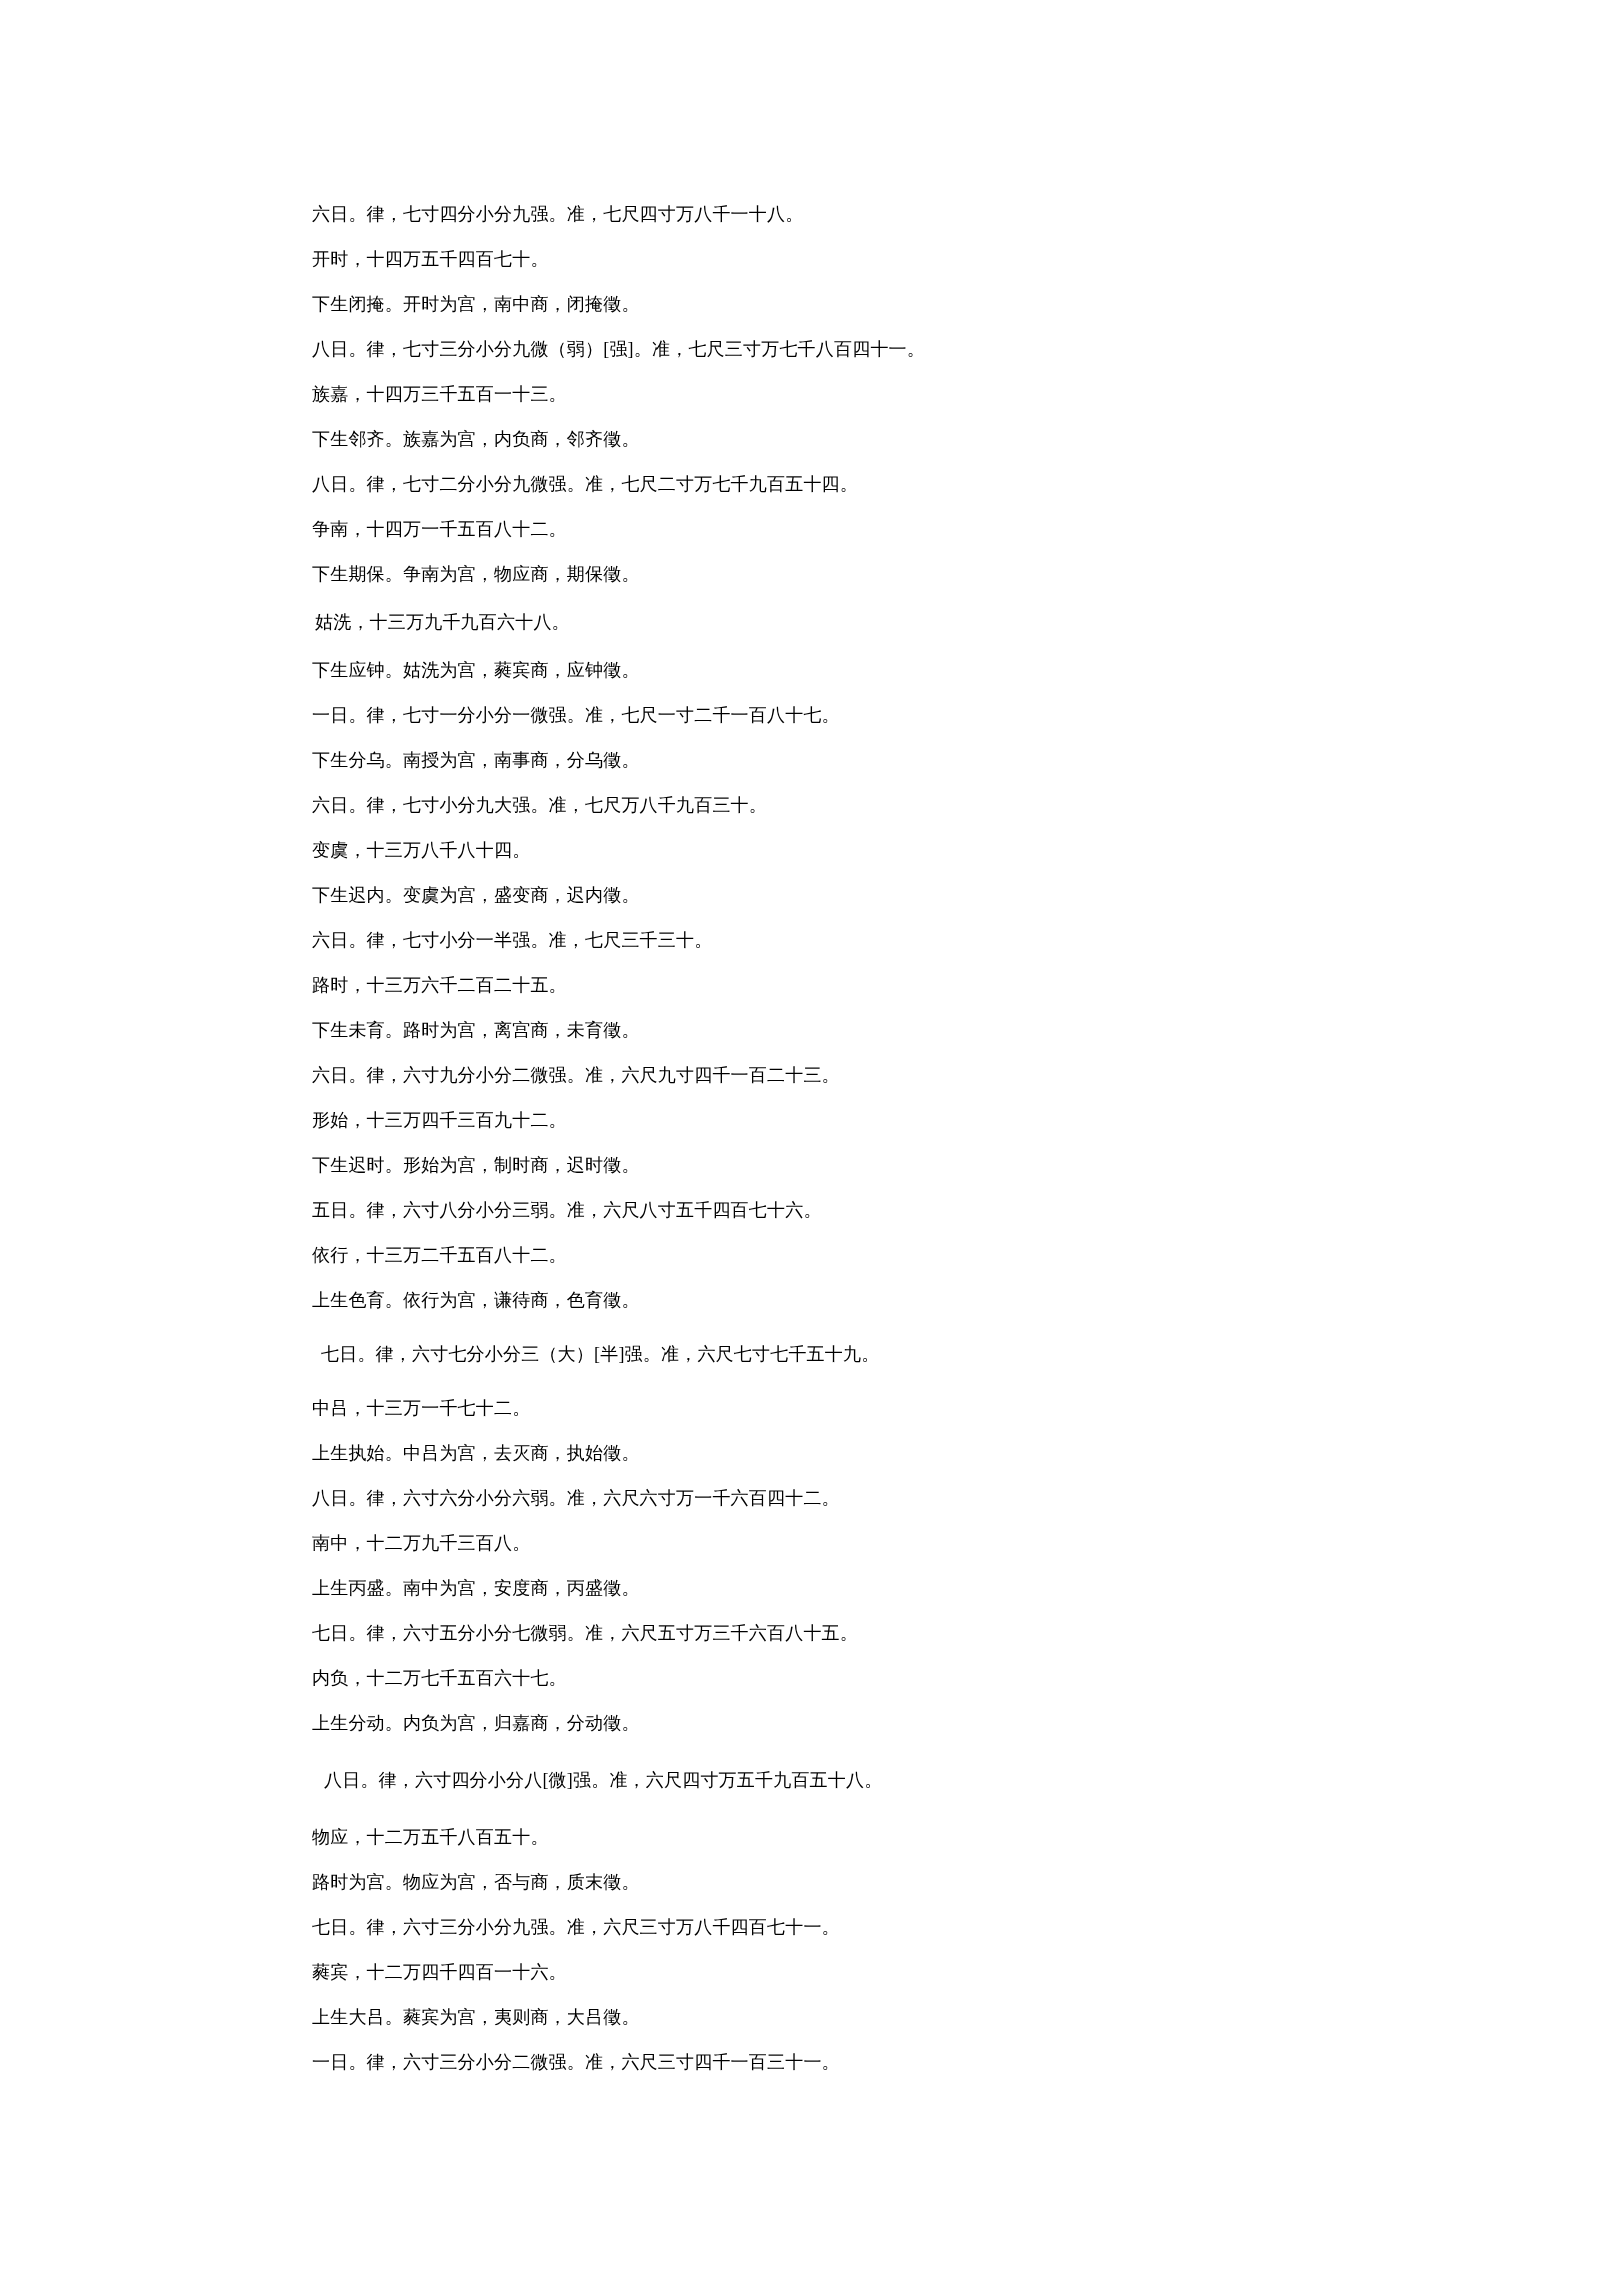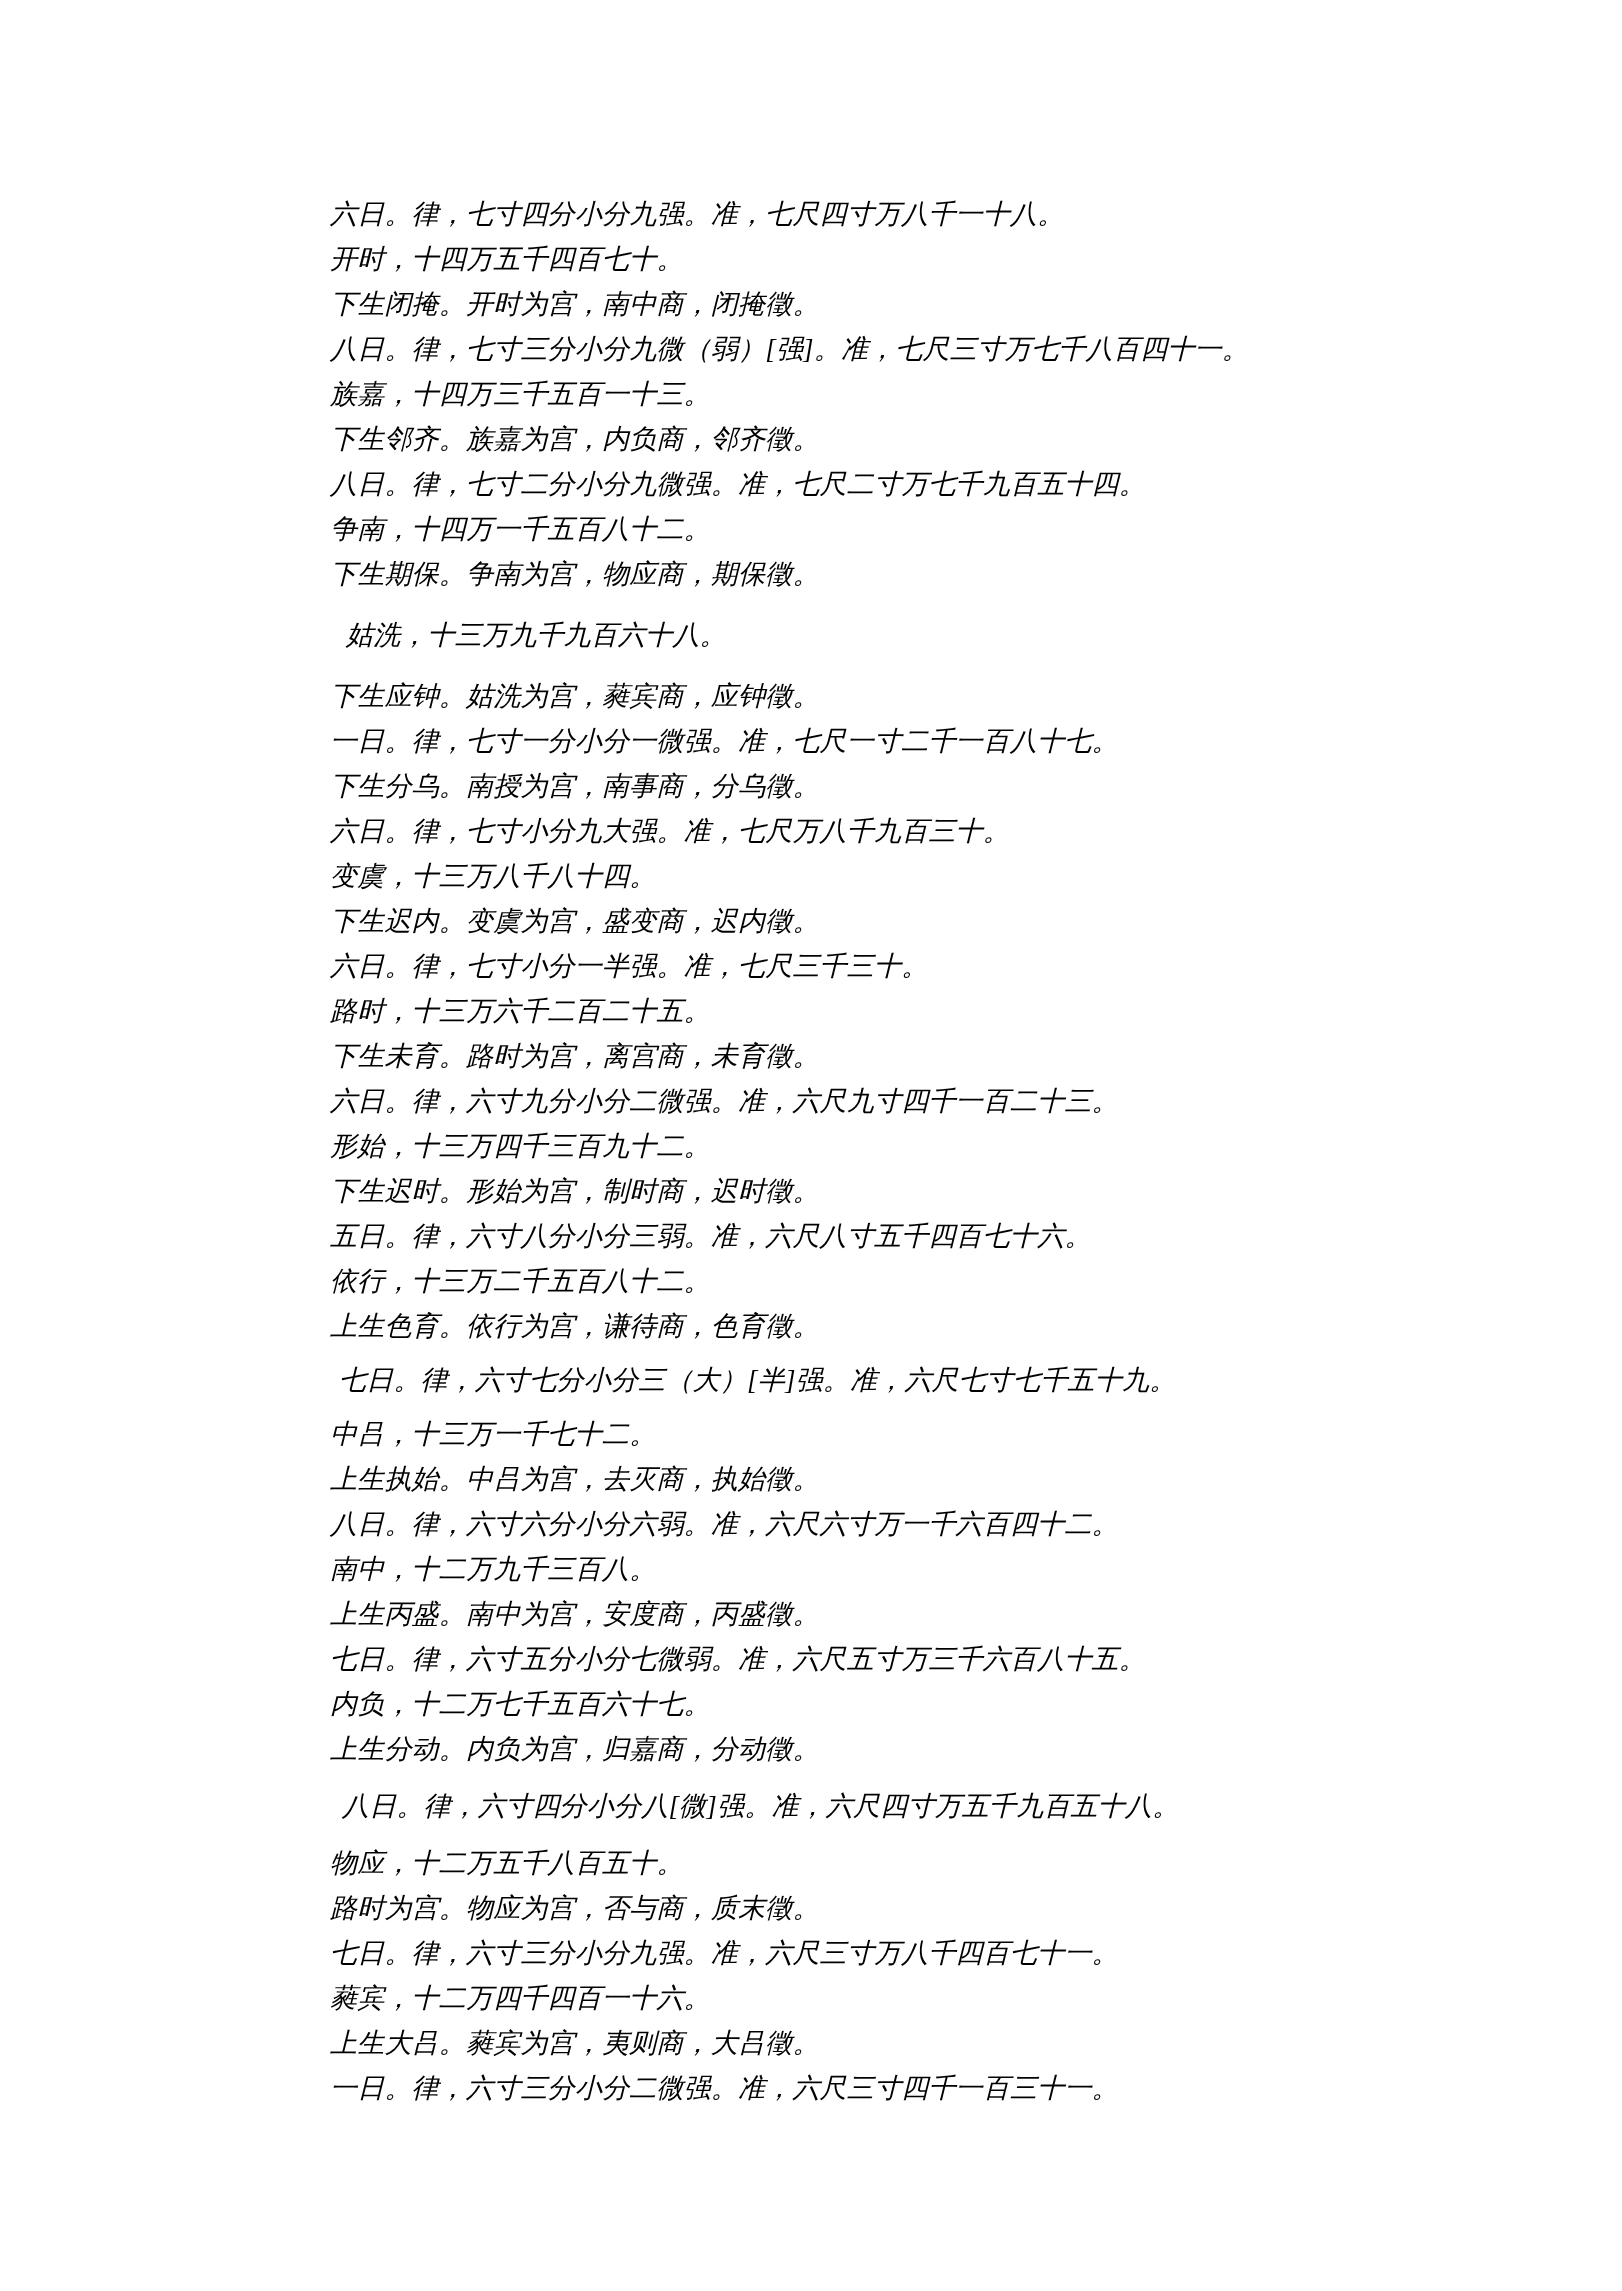--- a/index.html
+++ b/index.html
@@ -20,48 +20,47 @@
     background: #ffffff;
     box-sizing: border-box;
   }
   .text-block {
     position: absolute;
     left: 276px;
     top: 192px;
     width: 1098px;
   }
   .line {
-    font-size: 27px;
+    font-size: 18px;
     line-height: 45px;
     letter-spacing: 0.2px;
     text-align: justify;
     text-justify: inter-ideograph;
     white-space: pre-wrap;
     word-break: break-all;
-    font-style: italic;
   }
   .indent {
     text-indent: 2em;
   }
 </style>
 </head>
 <body>
 
 <div class="page">
   <div class="text-block">
       <p class="line indent" style="margin: 0px;">六日。律，七寸四分小分九强。准，七尺四寸万八千一十八。</p>
       <p class="line indent" style="margin: 0px;">开时，十四万五千四百七十。</p>
       <p class="line indent" style="margin: 0px;">下生闭掩。开时为宫，南中商，闭掩徵。</p>
       <p class="line indent" style="margin: 0px;">八日。律，七寸三分小分九微（弱）[强]。准，七尺三寸万七千八百四十一。</p>
       <p class="line indent" style="margin: 0px;">族嘉，十四万三千五百一十三。</p>
       <p class="line indent" style="margin: 0px;">下生邻齐。族嘉为宫，内负商，邻齐徵。</p>
       <p class="line indent" style="margin: 0px;">八日。律，七寸二分小分九微强。准，七尺二寸万七千九百五十四。</p>
       <p class="line indent" style="margin: 0px;">争南，十四万一千五百八十二。</p>
       <p class="line indent" style="margin: 0px;">下生期保。争南为宫，物应商，期保徵。</p>
-      <p class="line indent" style="margin: 16px;">姑洗，十三万九千九百六十八。</p>
+      <p class="line indent" style="margin: 3px;">姑洗，十三万九千九百六十八。</p>
       <p class="line indent" style="margin: 0px;">下生应钟。姑洗为宫，蕤宾商，应钟徵。</p>
       <p class="line indent" style="margin: 0px;">一日。律，七寸一分小分一微强。准，七尺一寸二千一百八十七。</p>
       <p class="line indent" style="margin: 0px;">下生分乌。南授为宫，南事商，分乌徵。</p>
       <p class="line indent" style="margin: 0px;">六日。律，七寸小分九大强。准，七尺万八千九百三十。</p>
       <p class="line indent" style="margin: 0px;">变虞，十三万八千八十四。</p>
       <p class="line indent" style="margin: 0px;">下生迟内。变虞为宫，盛变商，迟内徵。</p>
       <p class="line indent" style="margin: 0px;">六日。律，七寸小分一半强。准，七尺三千三十。</p>
       <p class="line indent" style="margin: 0px;">路时，十三万六千二百二十五。</p>
       <p class="line indent" style="margin: 0px;">下生未育。路时为宫，离宫商，未育徵。</p>
       <p class="line indent" style="margin: 0px;">六日。律，六寸九分小分二微强。准，六尺九寸四千一百二十三。</p>

